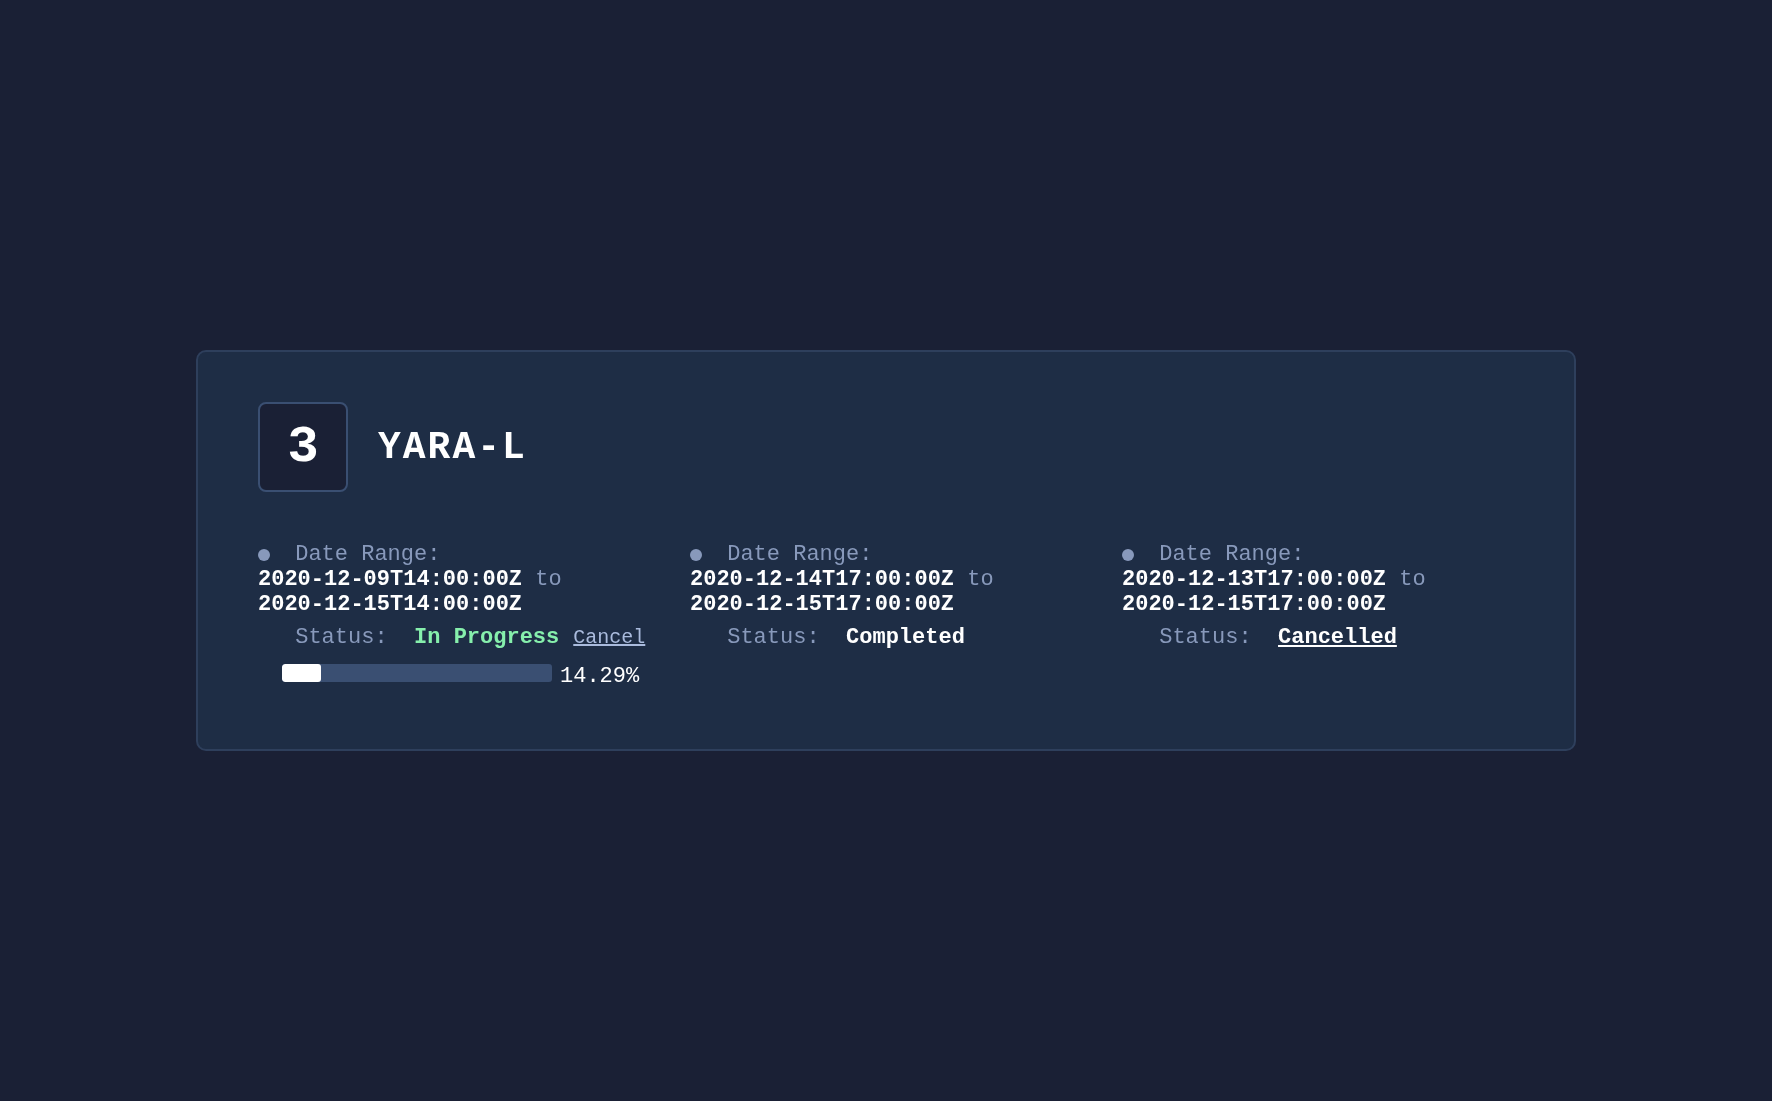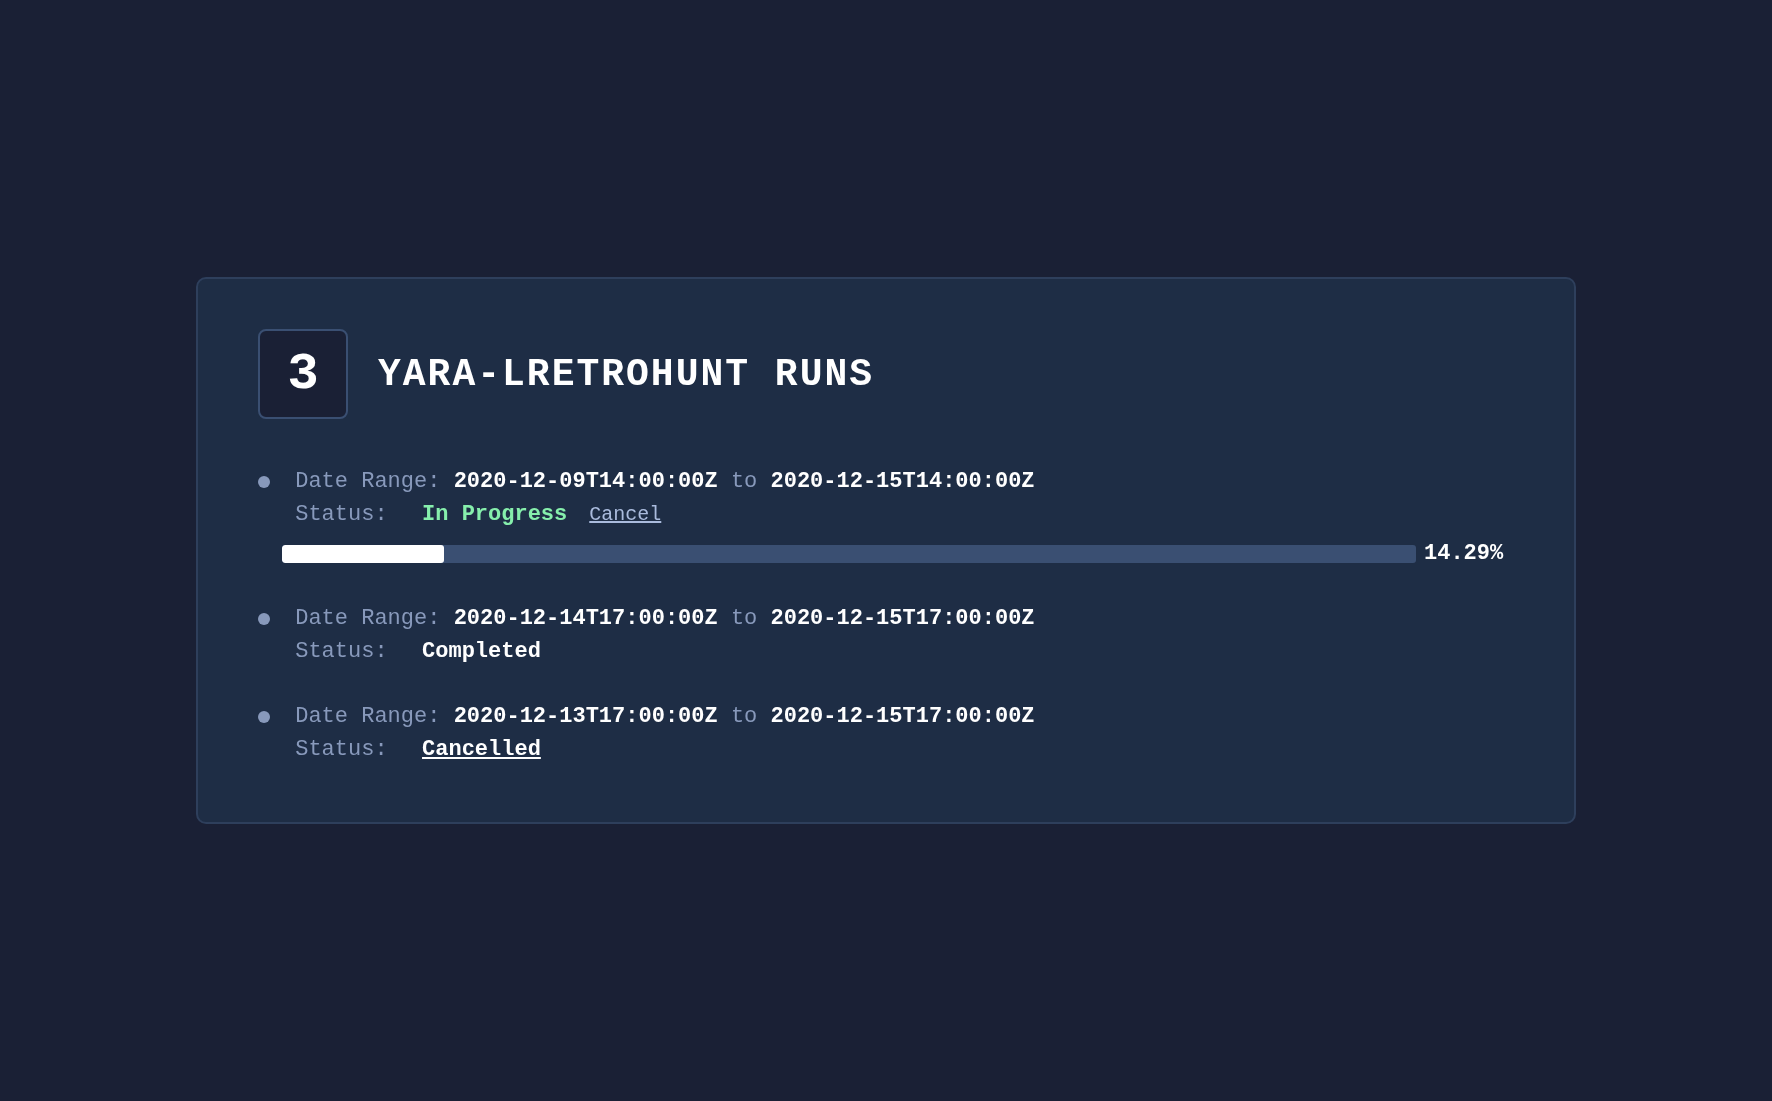--- a/index.html
+++ b/index.html
@@ -66,21 +66,21 @@
 
     .title-line2 {
       font-size: 38px;
       font-weight: bold;
       color: #ffffff;
       letter-spacing: 2px;
     }
 
     .runs-list {
       display: flex;
-      flex-direction: column;
+      flex-direction: row;
       gap: 40px;
     }
 
     .run-item {
       display: flex;
       flex-direction: column;
       gap: 8px;
     }
 
     .bullet {
@@ -106,43 +106,42 @@
     .value-text {
       color: #ffffff;
       font-size: 22px;
       font-family: 'Courier New', Courier, monospace;
       font-weight: bold;
     }
 
     .status-line {
       display: flex;
       align-items: center;
-      gap: 8px;
+      gap: 0;
       padding-left: 24px;
     }
 
     .cancel-btn {
       color: #aabbdd;
       font-size: 20px;
       font-family: 'Courier New', Courier, monospace;
       cursor: pointer;
       text-decoration: underline;
       background: none;
       border: none;
       padding: 0;
       margin-left: 14px;
     }
 
     .progress-container {
       padding-left: 24px;
       display: flex;
-      align-items: center;
+      align-items: flex-start;
       gap: 8px;
       margin-top: 6px;
-      font-weight: bold;
     }
 
     .progress-bar-bg {
       flex: 1;
       height: 18px;
       background-color: #3a4f72;
       border-radius: 3px;
       overflow: hidden;
     }
 
@@ -179,21 +178,20 @@
 </head>
 <body>
 
 <div class="card">
   <div class="header">
     <div class="number-badge">
       <span>3</span>
     </div>
     <div class="title-block">
       <span class="title-line1">YARA-L</span>
-      <span class="title-line2">RETROHUNT RUNS</span>
     </div>
   </div>
 
   <div class="runs-list">
 
     <div class="run-item">
       <div class="date-range-line">
         <span class="bullet"></span>
         <span style="margin-left:12px;" class="label-text">&nbsp;Date Range:&nbsp;</span>
         <span class="value-text">2020-12-09T14:00:00Z</span>

